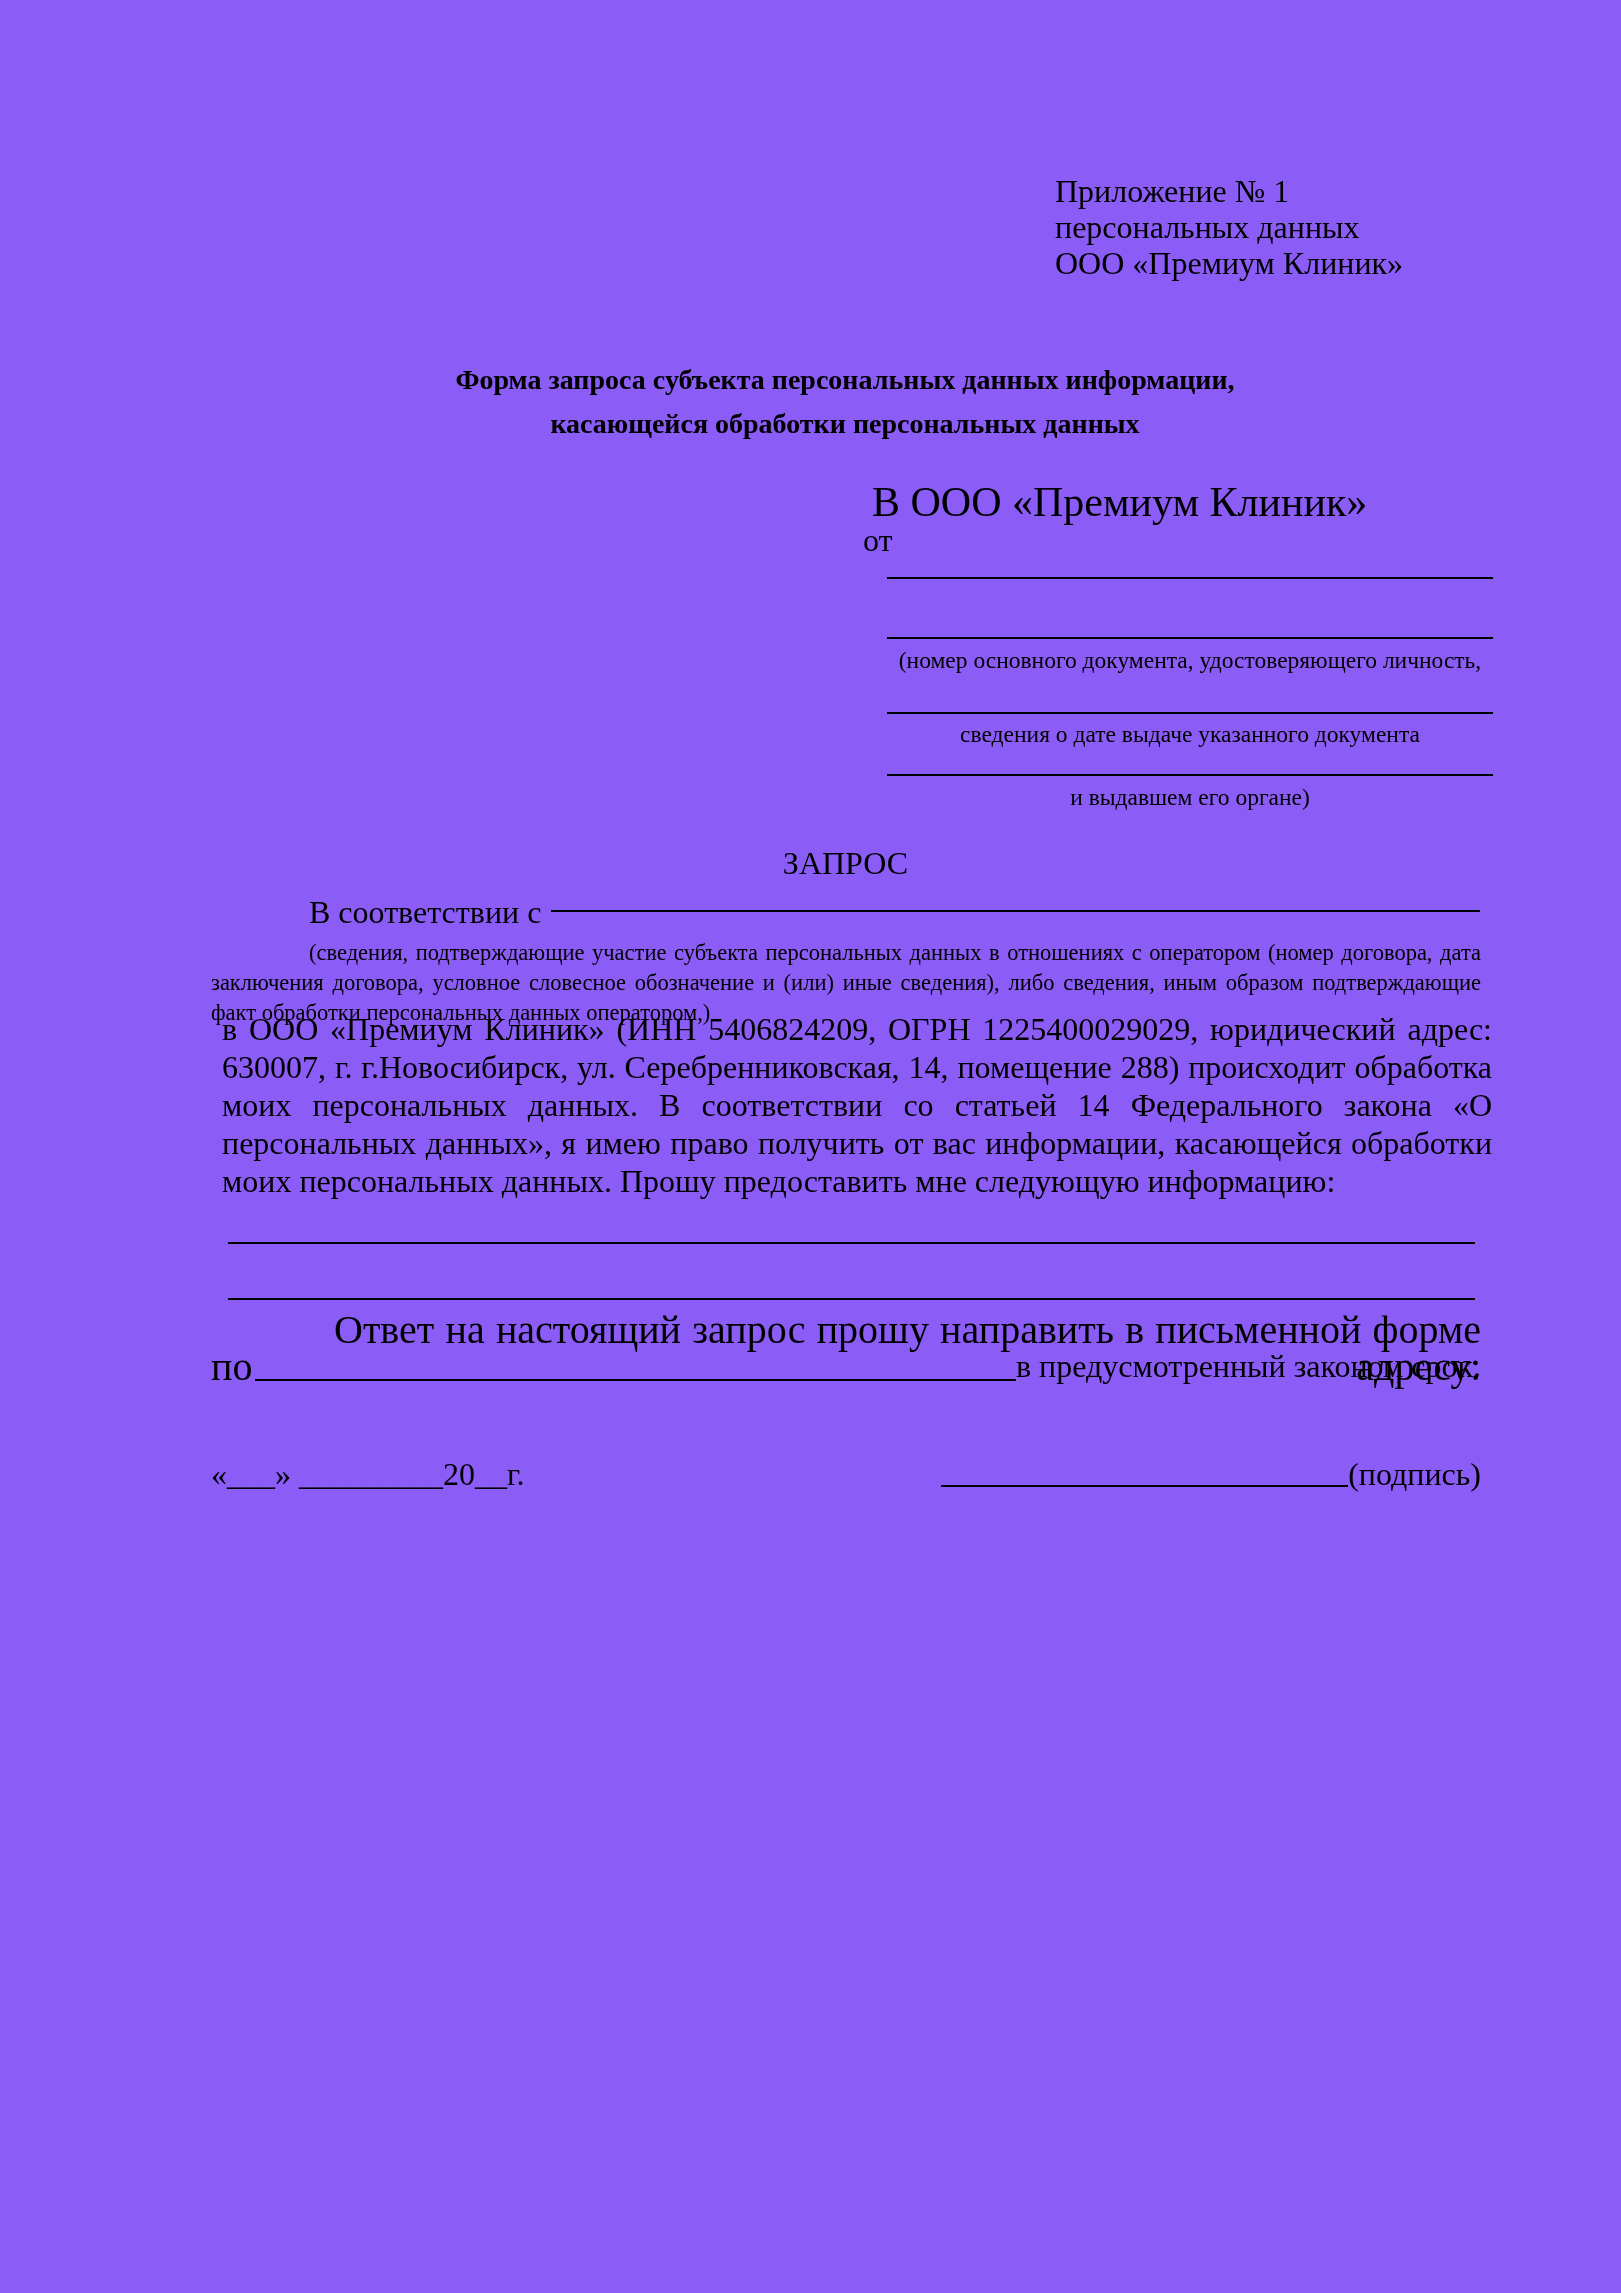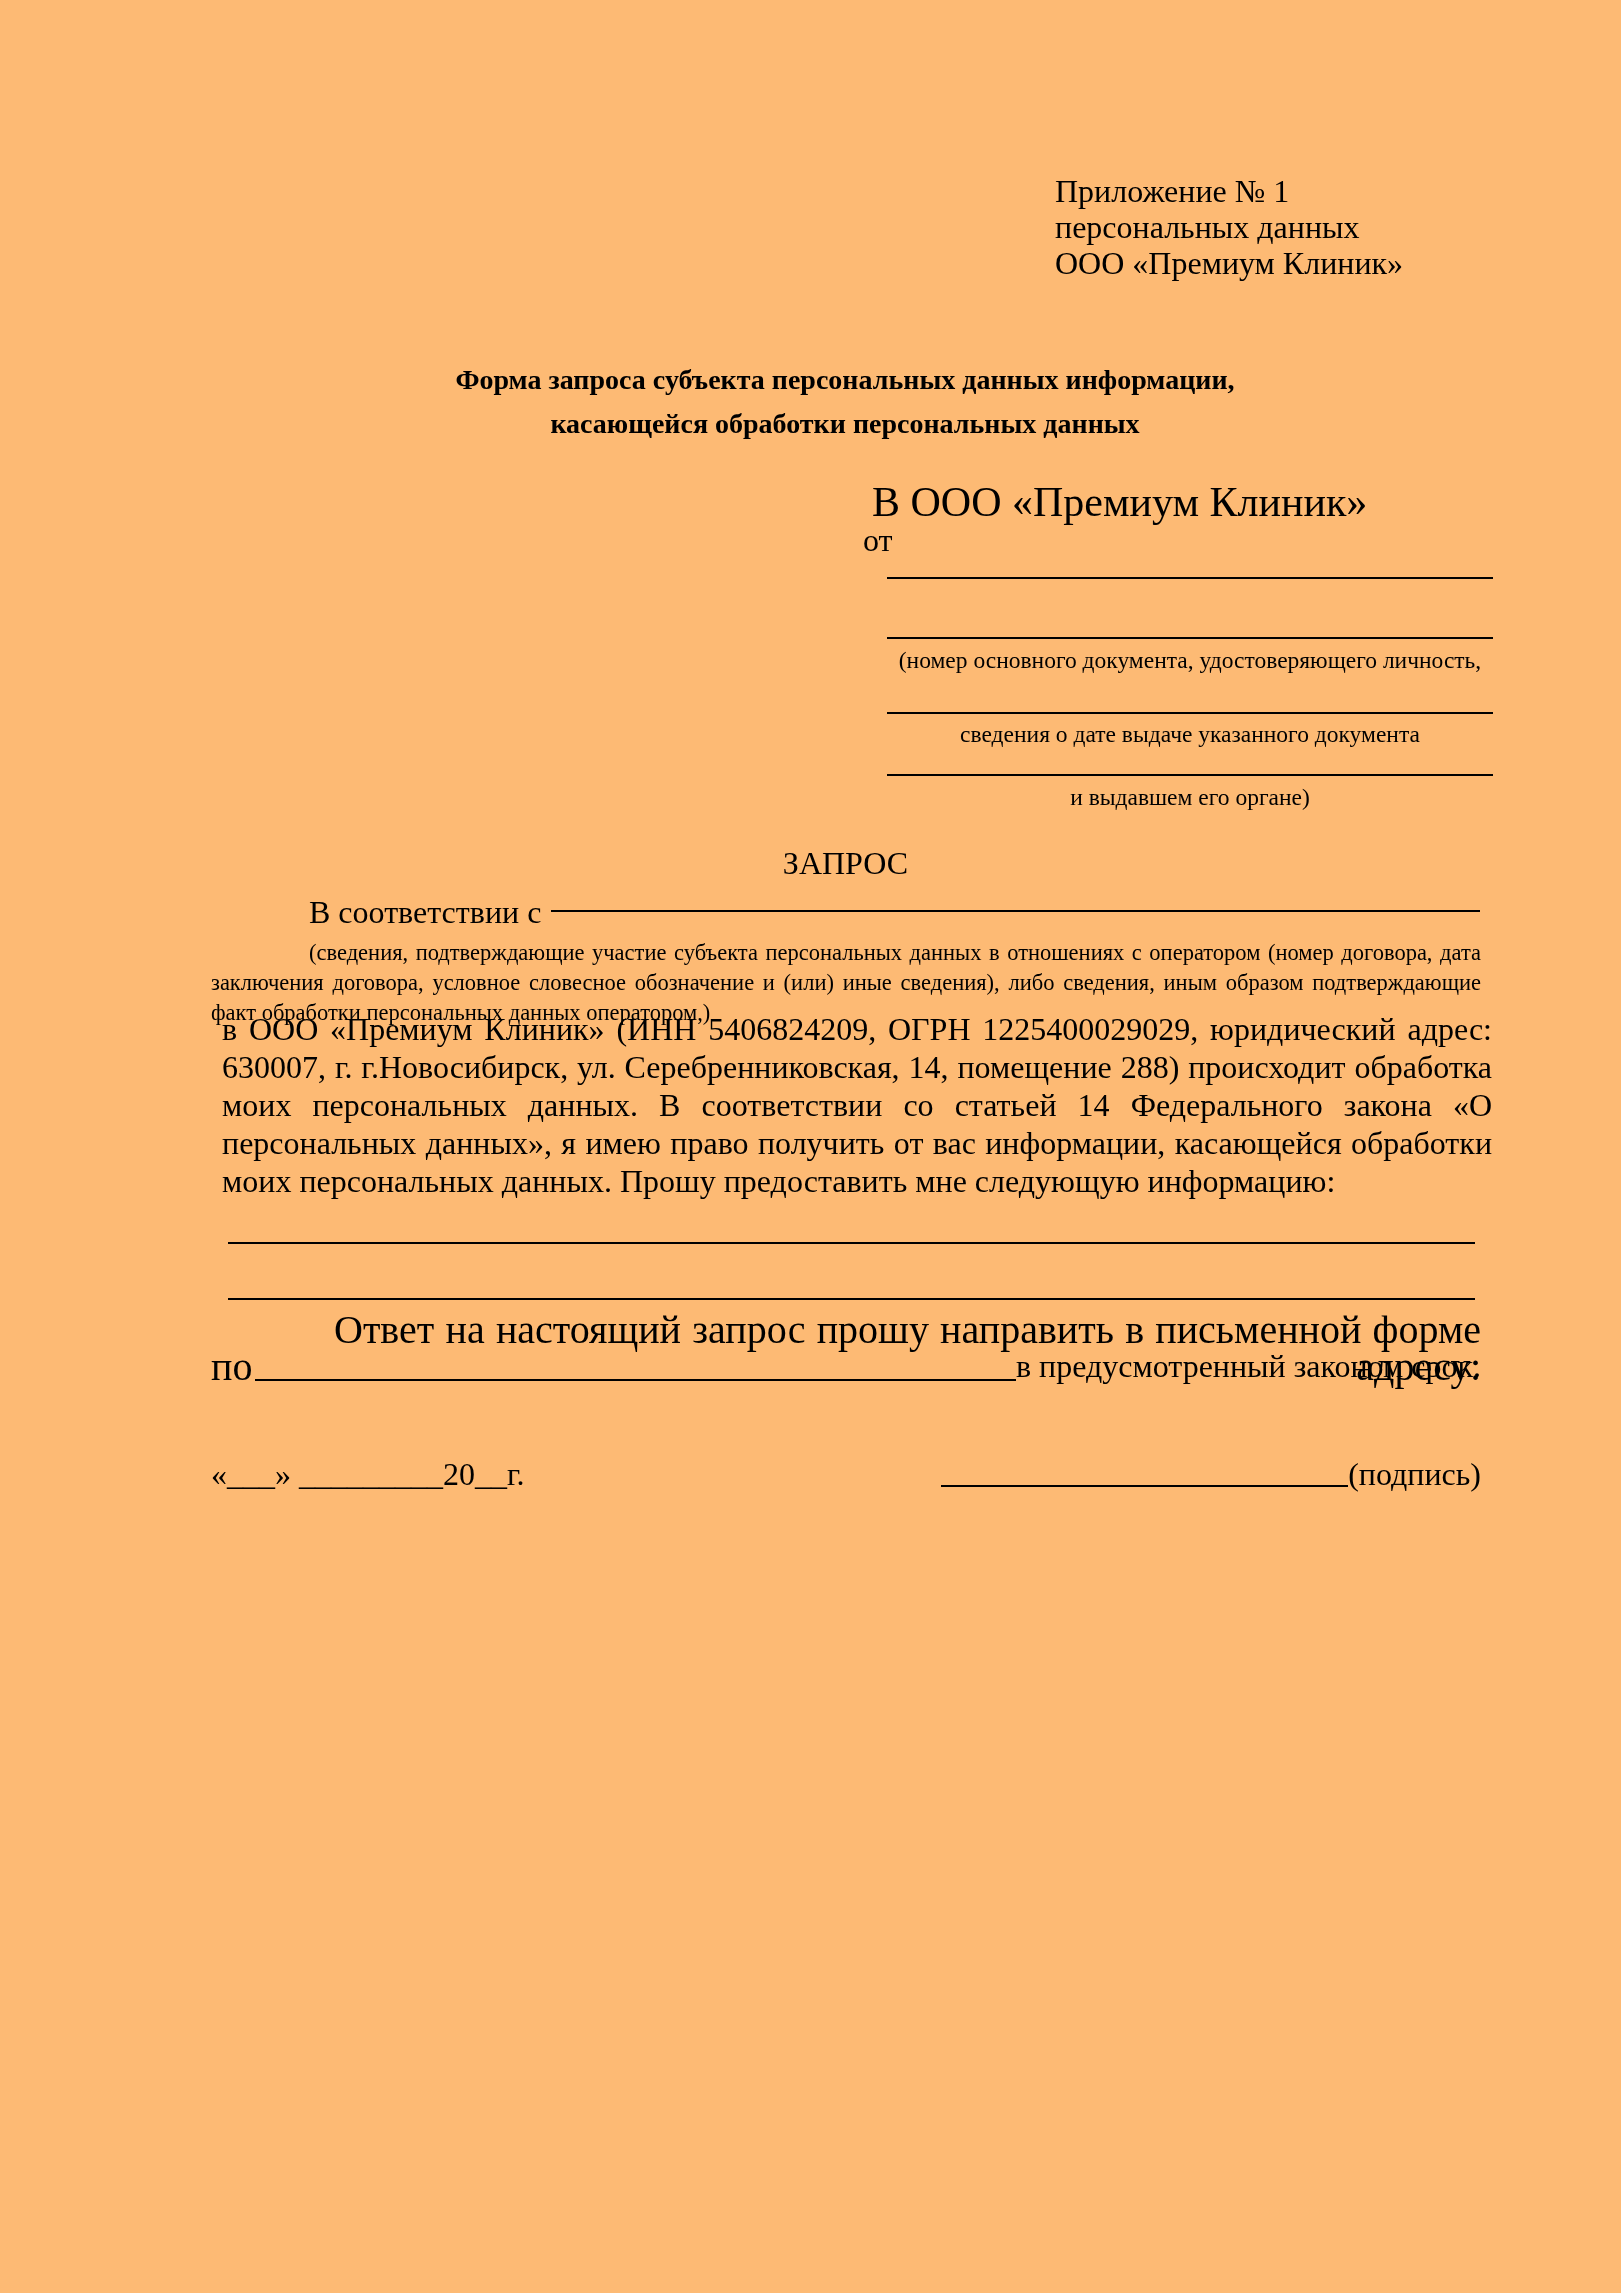--- a/index.html
+++ b/index.html
@@ -1,19 +1,19 @@
 <!DOCTYPE html>
 <html><head>
 <meta charset="utf-8">
 <style>
   html,body{margin:0;padding:0;background:#ffffff;}
   .page{
     position:relative;
     width:1621px;height:2294px;
-    background:#fdba74;
+    background:#8b5cf6;
     color:#000000;
     font-family:"Liberation Serif","DejaVu Serif",serif;
     overflow:hidden;
   }
   .abs{position:absolute;}
   .appendix{left:1055px;top:173px;font-size:32px;line-height:36px;}
   .title{left:257px;top:358px;width:1176px;text-align:center;
          font-size:28px;font-weight:bold;line-height:44px;}
   .addr-to{left:872px;top:478px;font-size:42px;}
   .addr-from{left:863px;top:522px;font-size:32px;}

